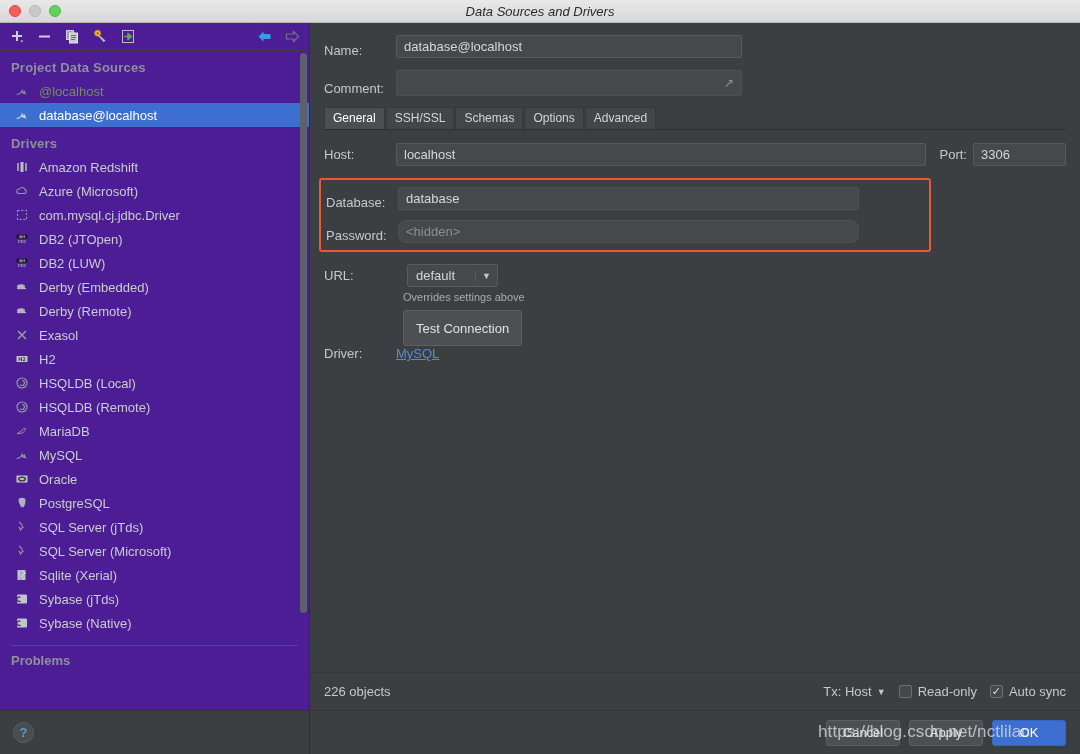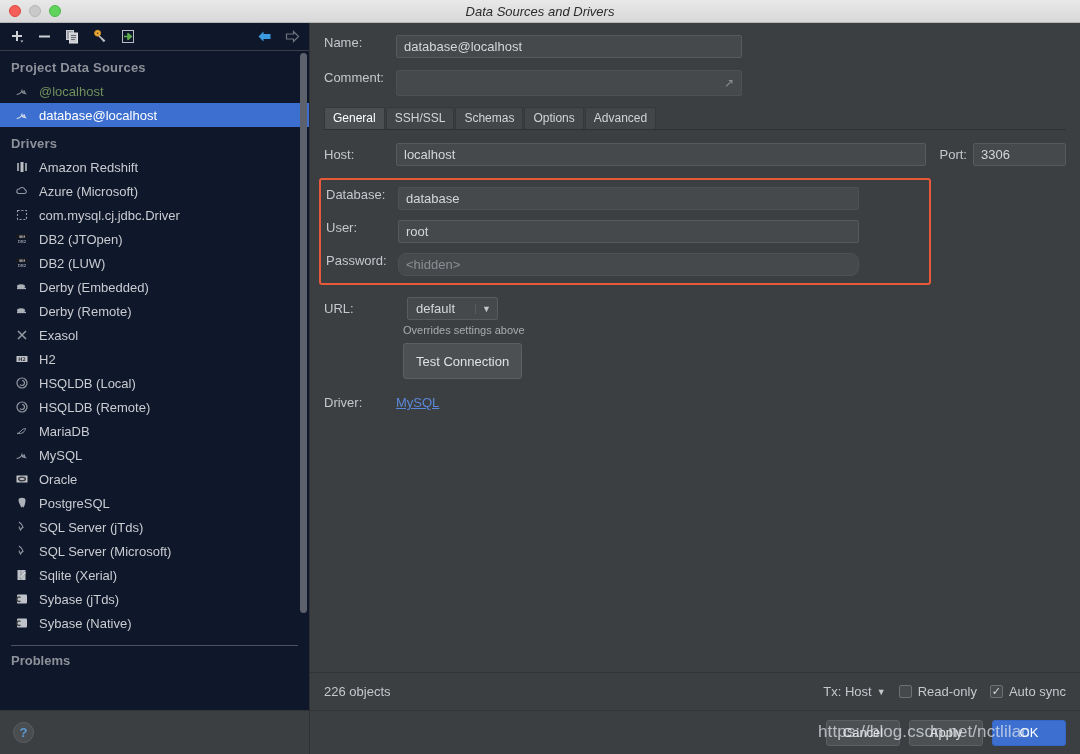--- a/index.html
+++ b/index.html
@@ -47,21 +47,21 @@
     pointer-events: none;
   }
 
   
   .body { flex: 1 1 auto; display: flex; min-height: 0; }
 
   
   .sidebar {
     width: 310px;
     flex: 0 0 310px;
-    background: #0f172a;
+    background: #4c1d95;
     display: flex;
     flex-direction: column;
     border-right: 1px solid #2e3034;
     position: relative;
   }
   .sb-toolbar {
     height: 28px;
     flex: 0 0 28px;
     display: flex;
     align-items: center;
@@ -158,21 +158,21 @@
     flex-direction: column;
     background: #3c3f41;
     min-width: 0;
   }
   .main-form {
     flex: 1 1 auto;
     padding: 12px 14px 0 14px;
     position: relative;
     min-height: 0;
   }
-  .frow { display: flex; align-items: flex-start; margin-bottom: 12px; }
+  .frow { display: flex; align-items: flex-end; margin-bottom: 12px; }
   .flabel {
     width: 72px;
     flex: 0 0 72px;
     font-size: 13px;
     color: #c5c8cc;
   }
   .finput {
     height: 23px;
     background: #45494b;
     border: 1px solid #555a5d;
@@ -294,21 +294,21 @@
     align-items: center;
     justify-content: center;
     height: 36px;
     padding: 0 12px;
     background: #4c5052;
     border: 1px solid #5c6063;
     border-radius: 3px;
     font-size: 13px;
     color: #dfe2e5;
   }
-  .driver-row { display: flex; align-items: center; margin-top: 16px; }
+  .driver-row { display: flex; align-items: center; margin-top: 0; }
   .driver-link { font-size: 13px; color: #5b87d8; }
 
   
   .status {
     flex: 0 0 38px;
     height: 38px;
     border-top: 1px solid #323538;
     display: flex;
     align-items: center;
     padding: 0 14px;
@@ -666,24 +666,20 @@
             <div class="flabel">Host:</div>
             <div class="finput host-input">localhost</div>
             <div class="port-label">Port:</div>
             <div class="finput port-input">3306</div>
           </div>
 
           <div class="hl-box">
             <div class="frow">
               <div class="flabel">Database:</div>
               <div class="finput flat hl-input">database</div>
-            </div>
-            <div class="frow">
-              <div class="flabel">User:</div>
-              <div class="finput hl-input">root</div>
             </div>
             <div class="frow">
               <div class="flabel">Password:</div>
               <div class="finput flat hl-input placeholder">&lt;hidden&gt;</div>
             </div>
           </div>
 
           
 
           <div class="url-row">

